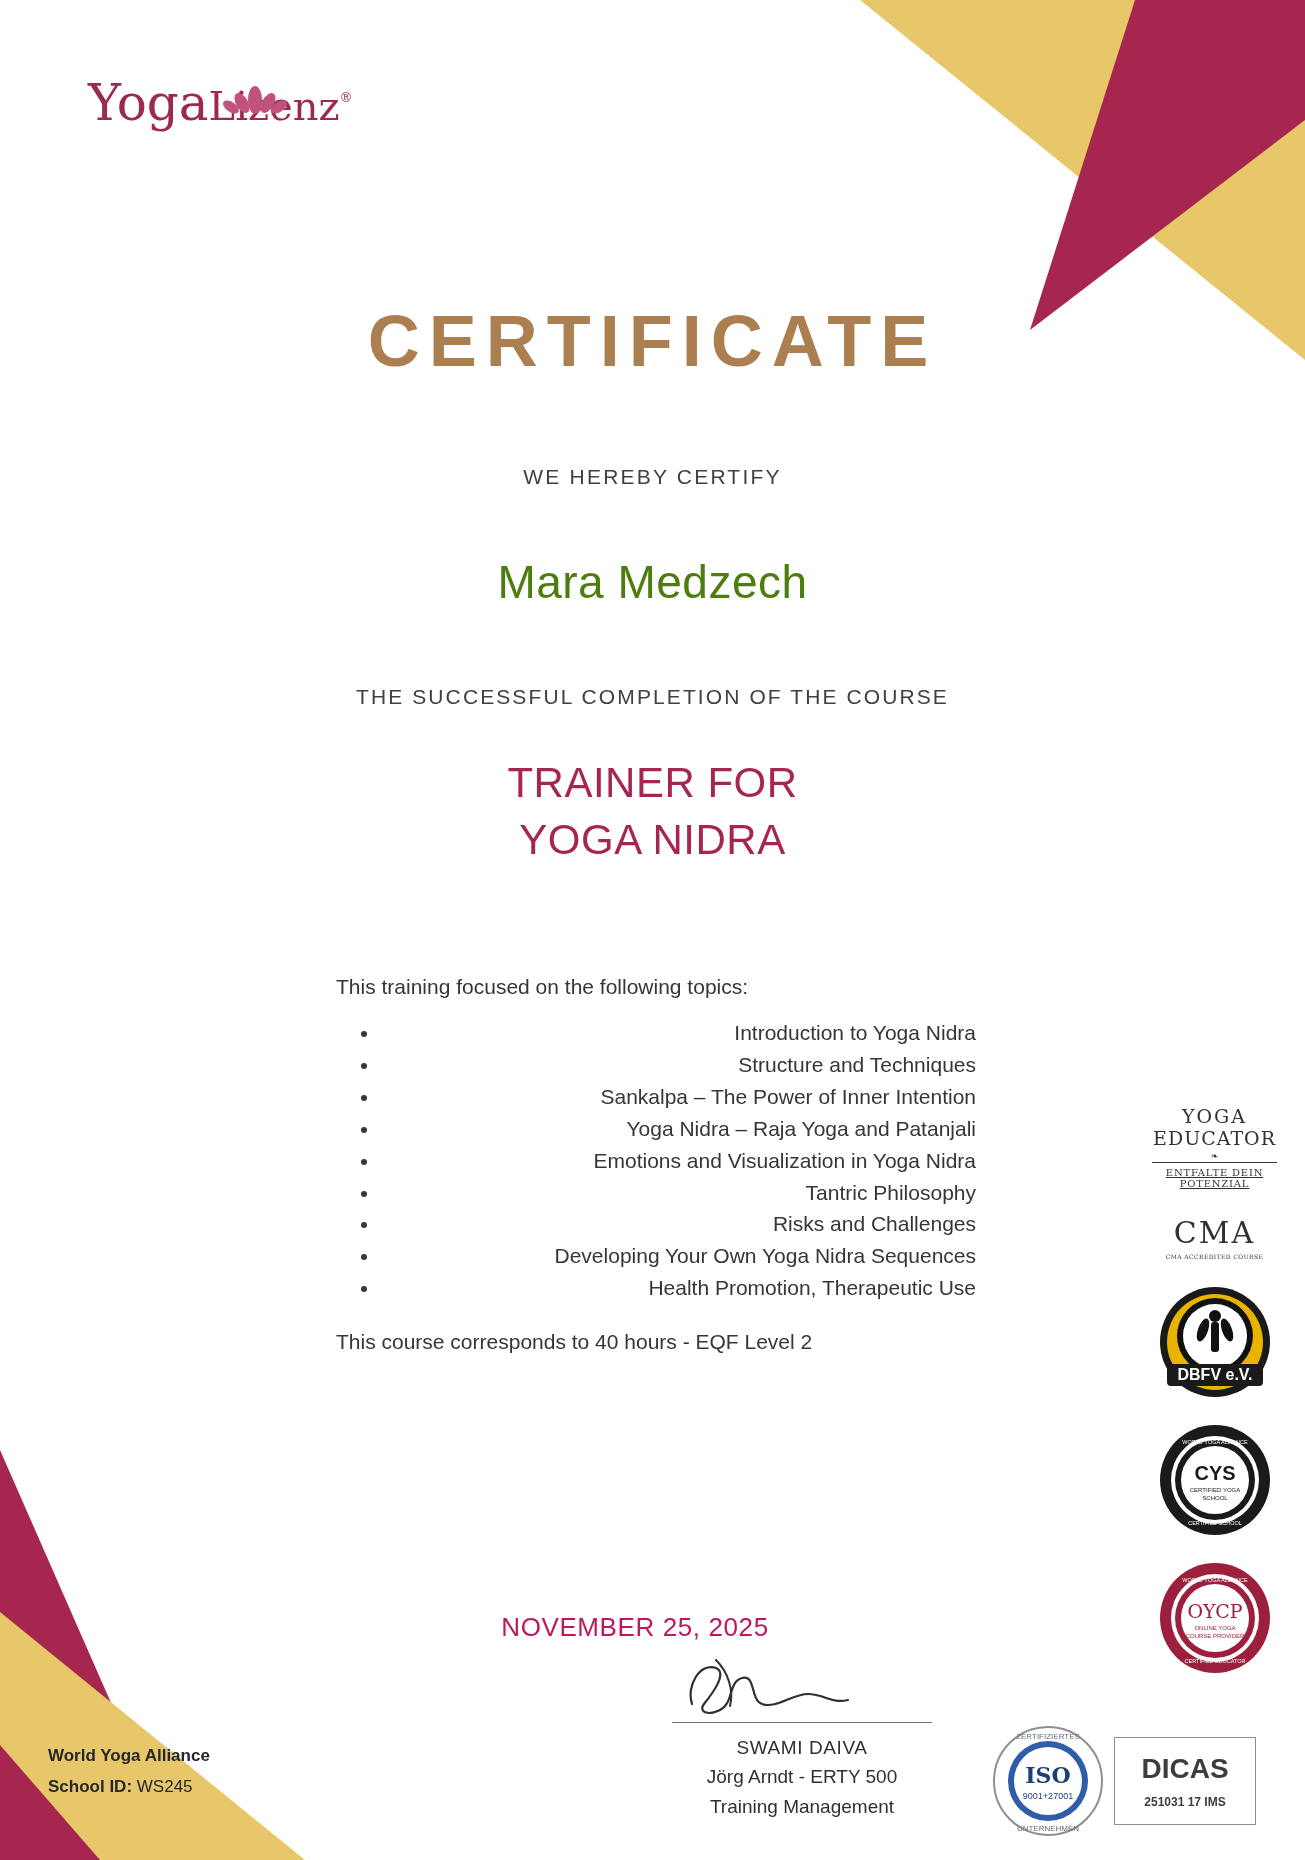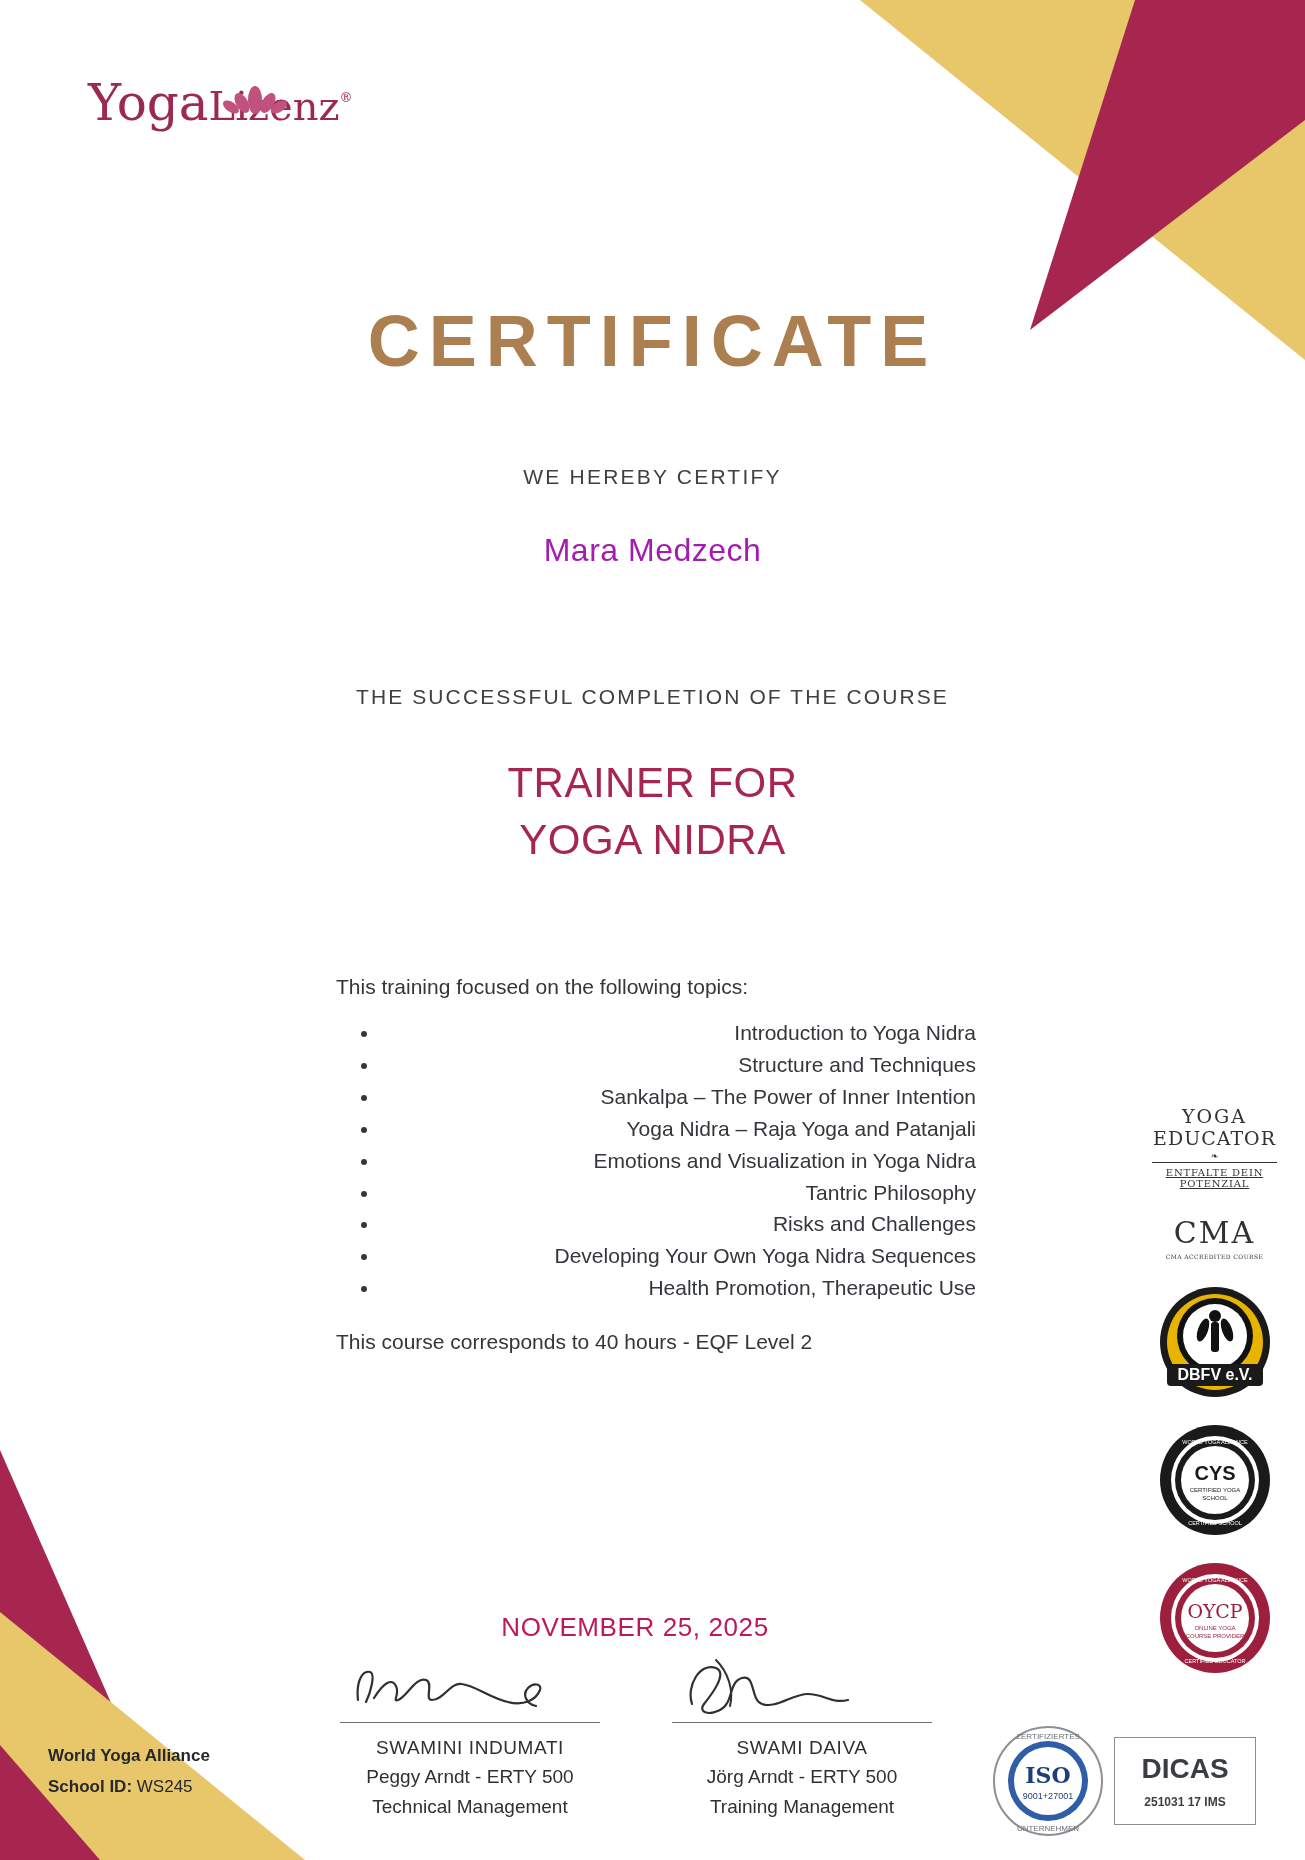--- a/index.html
+++ b/index.html
@@ -70,25 +70,25 @@
     position: absolute;
     top: 465px;
     width: 100%;
     text-align: center;
     font-size: 21px;
     letter-spacing: 2.2px;
     color: #3e4044;
   }
   .recipient {
     position: absolute;
-    top: 532px;
+    top: 555px;
     width: 100%;
     text-align: center;
-    font-size: 32px;
-    color: #a21caf;
+    font-size: 46px;
+    color: #4d7c0f;
     letter-spacing: 0.5px;
   }
   .completion {
     position: absolute;
     top: 685px;
     width: 100%;
     text-align: center;
     font-size: 21px;
     letter-spacing: 2.1px;
     color: #3e4044;
@@ -297,29 +297,20 @@
       <li>Tantric Philosophy</li>
       <li>Risks and Challenges</li>
       <li>Developing Your Own Yoga Nidra Sequences</li>
       <li>Health Promotion, Therapeutic Use</li>
     </ul>
     <div class="hours">This course corresponds to 40 hours - EQF Level 2</div>
   </div>
 
   <div class="date">NOVEMBER 25, 2025</div>
 
-  <div class="sig" id="sig-left">
-    <svg class="sig-scribble" viewBox="0 0 260 80" xmlns="http://www.w3.org/2000/svg">
-      <path d="M18,58 C16,40 22,28 30,30 C36,32 30,52 26,60 M34,56 C44,40 52,36 56,44 C60,52 52,60 58,58 C66,56 76,34 86,38 C94,41 84,58 92,58 C104,58 110,40 122,42 C136,44 150,56 168,60 C184,64 196,58 200,48 C202,42 194,40 188,46 C182,52 186,62 196,64" fill="none" stroke="#2e3034" stroke-width="2.2" stroke-linecap="round"></path>
-    </svg>
-    <div class="line"></div>
-    <div class="nm">SWAMINI INDUMATI</div>
-    <div class="sub">Peggy Arndt - ERTY 500</div>
-    <div class="sub">Technical Management</div>
-  </div>
 
   <div class="sig" id="sig-right">
     <svg class="sig-scribble" viewBox="0 0 260 80" xmlns="http://www.w3.org/2000/svg">
       <path d="M20,62 C14,44 28,20 44,26 C56,31 40,52 32,62 C26,70 36,74 48,68 C62,61 56,40 70,36 C84,32 78,58 90,62 C104,67 120,52 136,52 C152,52 160,62 176,58" fill="none" stroke="#2e3034" stroke-width="2.2" stroke-linecap="round"></path>
       <path d="M44,18 C56,30 62,48 58,64" fill="none" stroke="#2e3034" stroke-width="2" stroke-linecap="round"></path>
     </svg>
     <div class="line"></div>
     <div class="nm">SWAMI DAIVA</div>
     <div class="sub">Jörg Arndt - ERTY 500</div>
     <div class="sub">Training Management</div>

